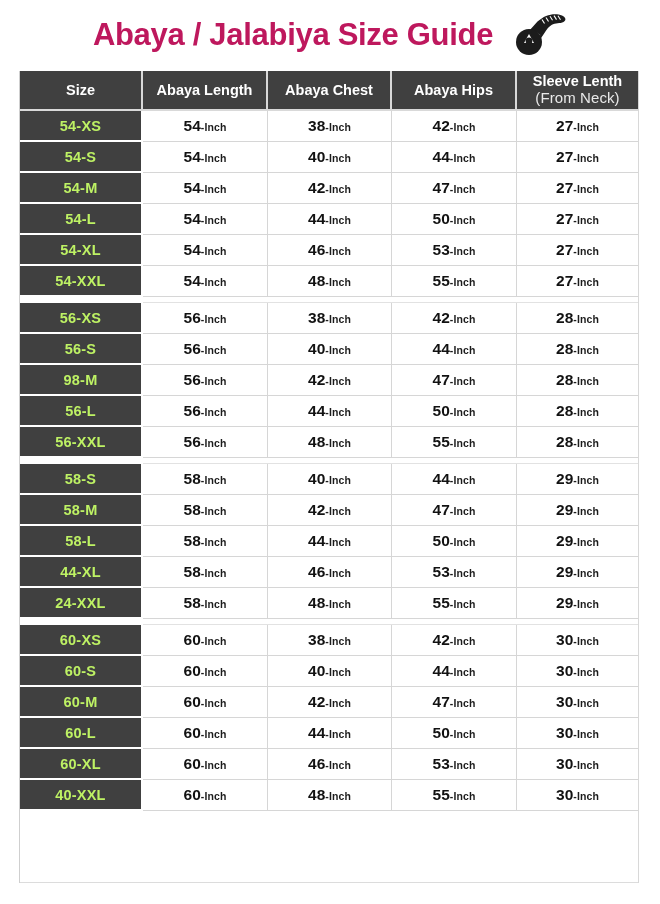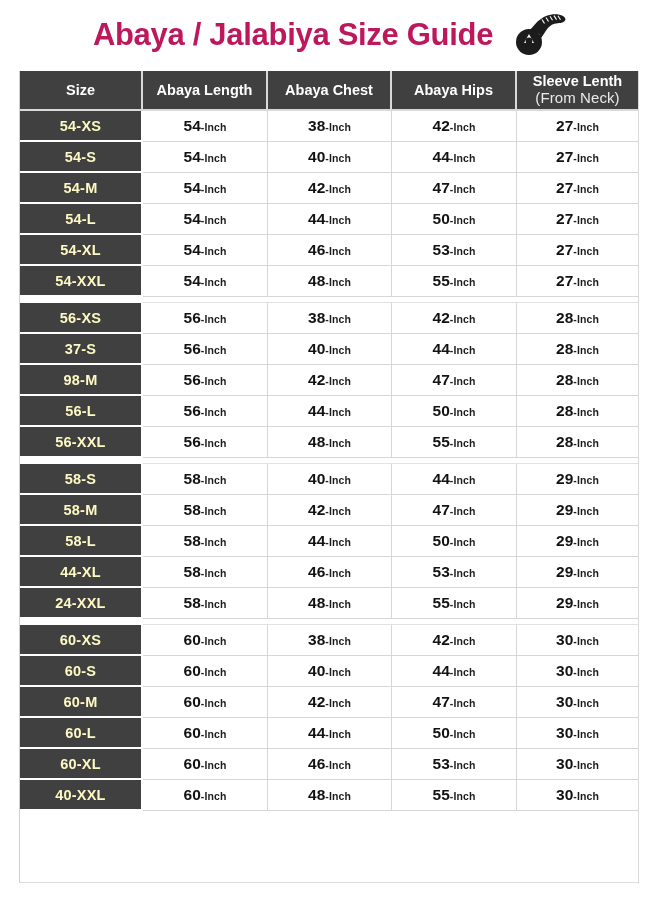--- a/index.html
+++ b/index.html
@@ -97,21 +97,21 @@
 
   
   tbody td {
     height: 31px;
     vertical-align: middle;
     padding: 0 6px;
   }
 
   td.size-cell {
     background: #404040;
-    color: #fef9c3;
+    color: #bef264;
     font-size: 14.5px;
     font-weight: 700;
     text-align: center;
     border-bottom: 2px solid #ffffff;
     border-right: 2px solid #ffffff;
     letter-spacing: 0.2px;
   }
 
   td.val-cell {
     background: #ffffff;
@@ -283,21 +283,21 @@
             <td class="gap-light"></td>
           </tr>
           <tr>
             <td class="size-cell">56-XS</td>
             <td class="val-cell"><span class="num">56</span><span class="unit">-Inch</span></td>
             <td class="val-cell"><span class="num">38</span><span class="unit">-Inch</span></td>
             <td class="val-cell"><span class="num">42</span><span class="unit">-Inch</span></td>
             <td class="val-cell"><span class="num">28</span><span class="unit">-Inch</span></td>
           </tr>
           <tr>
-            <td class="size-cell">37-S</td>
+            <td class="size-cell">56-S</td>
             <td class="val-cell"><span class="num">56</span><span class="unit">-Inch</span></td>
             <td class="val-cell"><span class="num">40</span><span class="unit">-Inch</span></td>
             <td class="val-cell"><span class="num">44</span><span class="unit">-Inch</span></td>
             <td class="val-cell"><span class="num">28</span><span class="unit">-Inch</span></td>
           </tr>
           <tr>
             <td class="size-cell">98-M</td>
             <td class="val-cell"><span class="num">56</span><span class="unit">-Inch</span></td>
             <td class="val-cell"><span class="num">42</span><span class="unit">-Inch</span></td>
             <td class="val-cell"><span class="num">47</span><span class="unit">-Inch</span></td>

